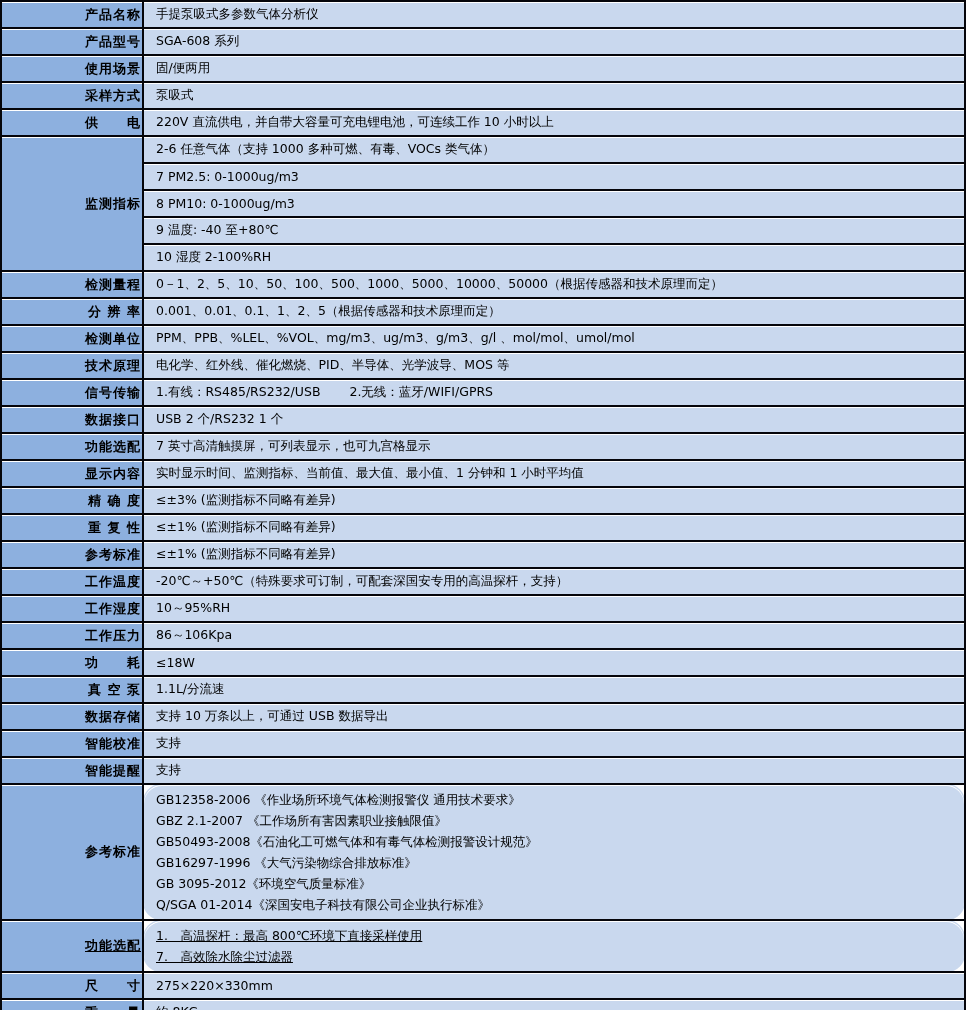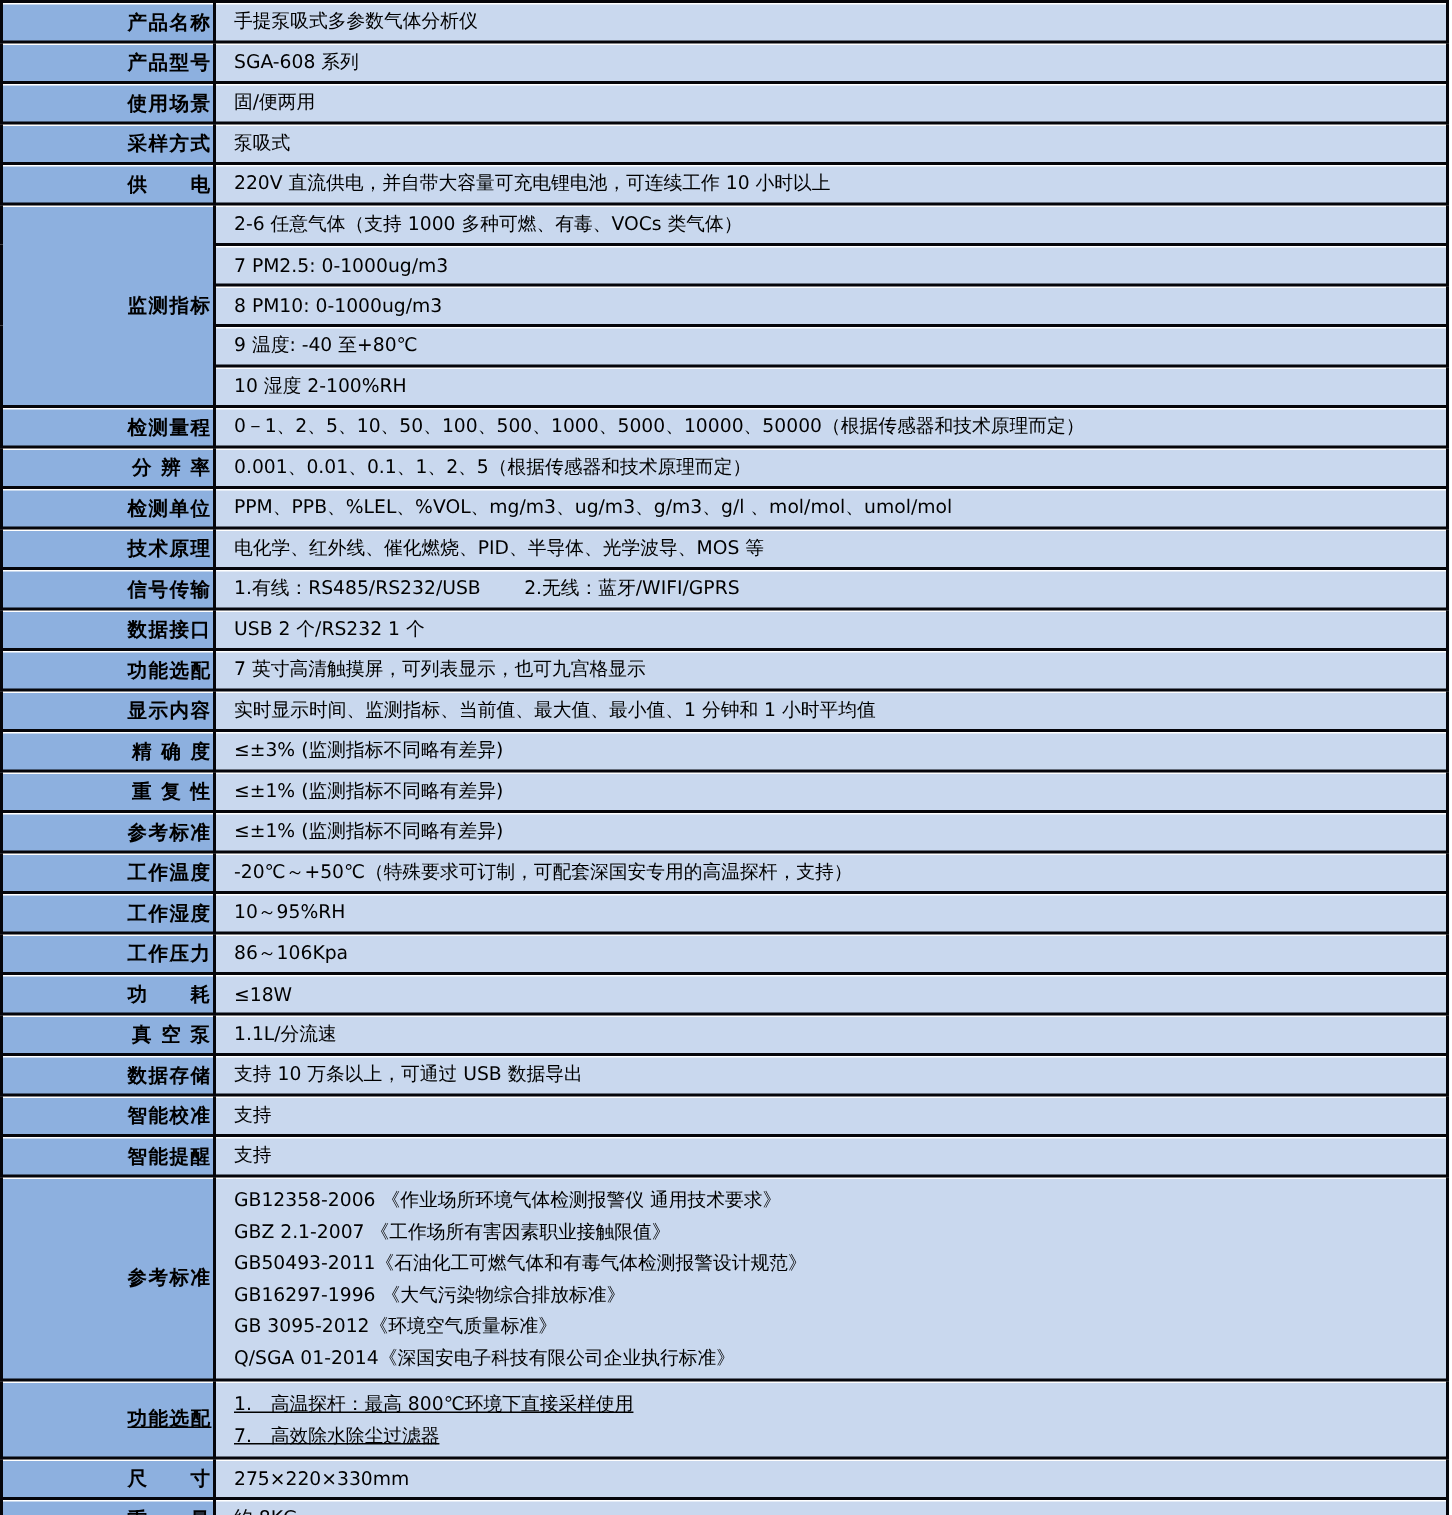--- a/index.html
+++ b/index.html
@@ -43,20 +43,21 @@
     padding-right: 6px;
     box-shadow: inset 0 1px 0 #ffffff;
   }
   tr.std { height: 27px; }
   td.value .value-line {
     line-height: 21px;
   }
   td.value.multiline {
     padding-top: 4px;
     padding-bottom: 4px;
+    border-radius: 18px;
   }
 </style>
 </head>
 <body>
 
 <div class="spec-wrap">
   <table class="spec">
     <tbody>
         <tr class="std">
           <td class="label">产品名称</td>
@@ -168,21 +169,21 @@
         </tr>
         <tr class="std">
           <td class="label">智能提醒</td>
           <td class="value">支持</td>
         </tr>
         <tr class="std" style="height: 127px;">
           <td class="label">参考标准</td>
           <td class="value multiline">
             <div class="value-line">GB12358-2006 《作业场所环境气体检测报警仪 通用技术要求》</div>
             <div class="value-line">GBZ 2.1-2007 《工作场所有害因素职业接触限值》</div>
-            <div class="value-line">GB50493-2011《石油化工可燃气体和有毒气体检测报警设计规范》</div>
+            <div class="value-line">GB50493-2008《石油化工可燃气体和有毒气体检测报警设计规范》</div>
             <div class="value-line">GB16297-1996 《大气污染物综合排放标准》</div>
             <div class="value-line">GB 3095-2012《环境空气质量标准》</div>
             <div class="value-line">Q/SGA 01-2014《深国安电子科技有限公司企业执行标准》</div>
           </td>
         </tr>
         <tr class="std" style="height: 45px; text-decoration: underline;">
           <td class="label">功能选配</td>
           <td class="value multiline">
             <div class="value-line">1.　高温探杆：最高 800℃环境下直接采样使用</div>
             <div class="value-line">7.　高效除水除尘过滤器</div>

